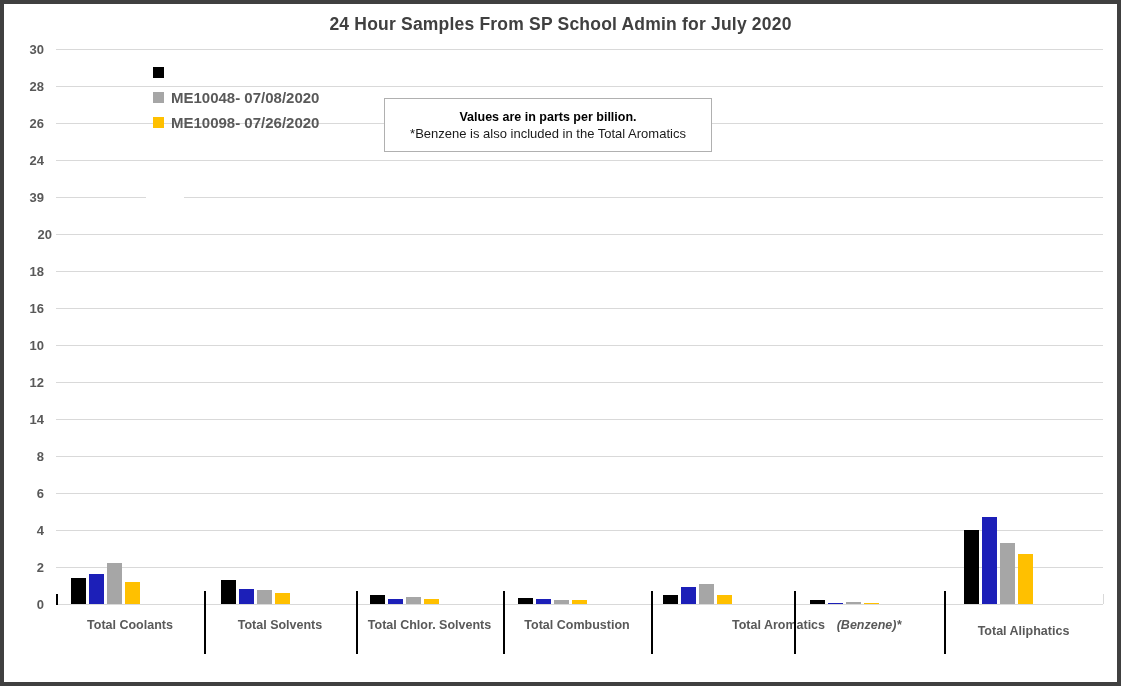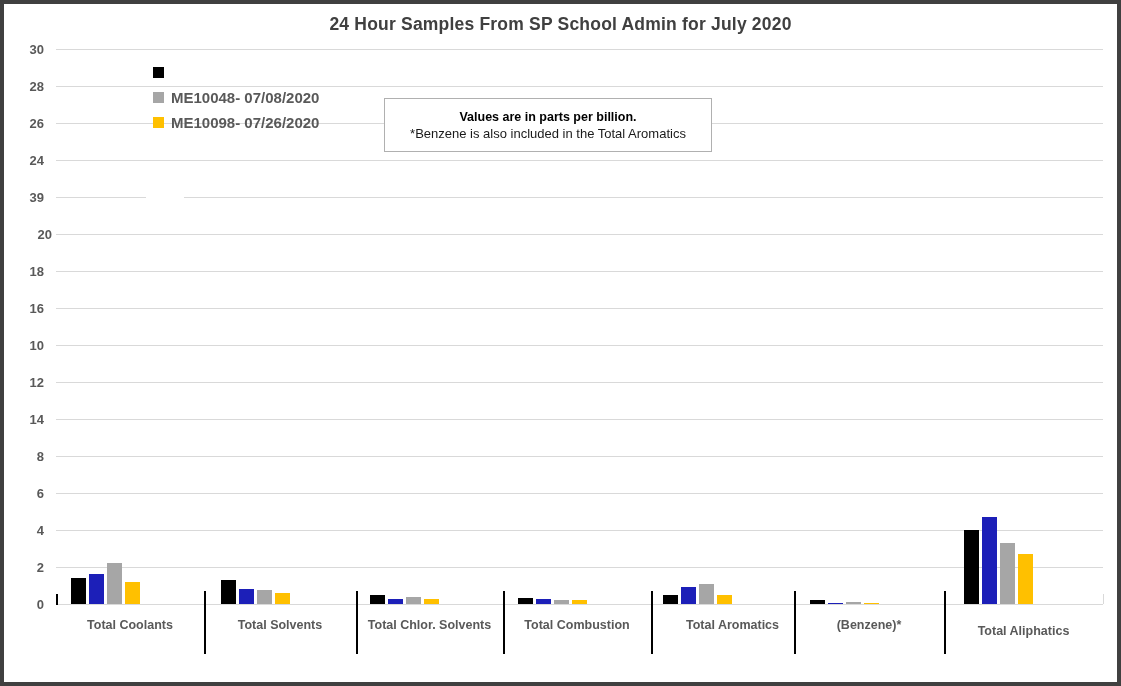--- a/index.html
+++ b/index.html
@@ -108,22 +108,22 @@
       <div class="separator" style="left: 499px; top: 587px; height: 63px; background: rgb(0, 0, 0);"></div>
       <div class="separator" style="left: 647px; top: 587px; height: 63px; background: rgb(0, 0, 0);"></div>
       <div class="separator" style="left: 790px; top: 587px; height: 63px; background: rgb(0, 0, 0);"></div>
       <div class="separator" style="left: 940px; top: 587px; height: 63px; background: rgb(0, 0, 0);"></div>
       <div class="axis-end-tick" style="left: 52px; top: 590px; width: 2px; height: 11px; background: rgb(0, 0, 0);"></div>
       <div class="axis-end-tick" style="left: 1099px; top: 590px; width: 1px; height: 10px; background: rgb(217, 217, 217);"></div>
       <div class="catlabel" style="left: 52px; top: 614px; width: 148px;">Total Coolants</div>
       <div class="catlabel" style="left: 200px; top: 614px; width: 152px;">Total Solvents</div>
       <div class="catlabel" style="left: 352px; top: 614px; width: 147px;">Total Chlor. Solvents</div>
       <div class="catlabel" style="left: 499px; top: 614px; width: 148px;">Total Combustion</div>
-      <div class="catlabel" style="left: 647px; top: 614px; width: 163px;">Total Aromatics</div>
-      <div class="catlabel" style="left: 790px; top: 614px; width: 150px;">(Benzene)*</div>
+      <div class="catlabel" style="left: 647px; top: 614px; width: 163px; padding-left: 46px;">Total Aromatics</div>
+      <div class="catlabel" style="left: 790px; top: 614px; width: 150px; font-style: italic;">(Benzene)*</div>
       <div class="catlabel" style="left: 940px; top: 614px; width: 159px; margin-top: 6px;">Total Aliphatics</div>
       <div class="bar" style="left: 66.5px; top: 574.1px; width: 15px; height: 25.9px; background: rgb(0, 0, 0);"></div>
       <div class="bar" style="left: 84.5px; top: 570.4px; width: 15px; height: 29.6px; background: rgb(28, 31, 184);"></div>
       <div class="bar" style="left: 102.5px; top: 559.3px; width: 15px; height: 40.7px; background: rgb(166, 166, 166);"></div>
       <div class="bar" style="left: 120.5px; top: 577.8px; width: 15px; height: 22.2px; background: rgb(255, 192, 0);"></div>
       <div class="bar" style="left: 216.5px; top: 575.95px; width: 15px; height: 24.05px; background: rgb(0, 0, 0);"></div>
       <div class="bar" style="left: 234.5px; top: 585.2px; width: 15px; height: 14.8px; background: rgb(28, 31, 184);"></div>
       <div class="bar" style="left: 252.5px; top: 586.125px; width: 15px; height: 13.875px; background: rgb(166, 166, 166);"></div>
       <div class="bar" style="left: 270.5px; top: 588.9px; width: 15px; height: 11.1px; background: rgb(255, 192, 0);"></div>
       <div class="bar" style="left: 366px; top: 590.75px; width: 15px; height: 9.25px; background: rgb(0, 0, 0);"></div>

